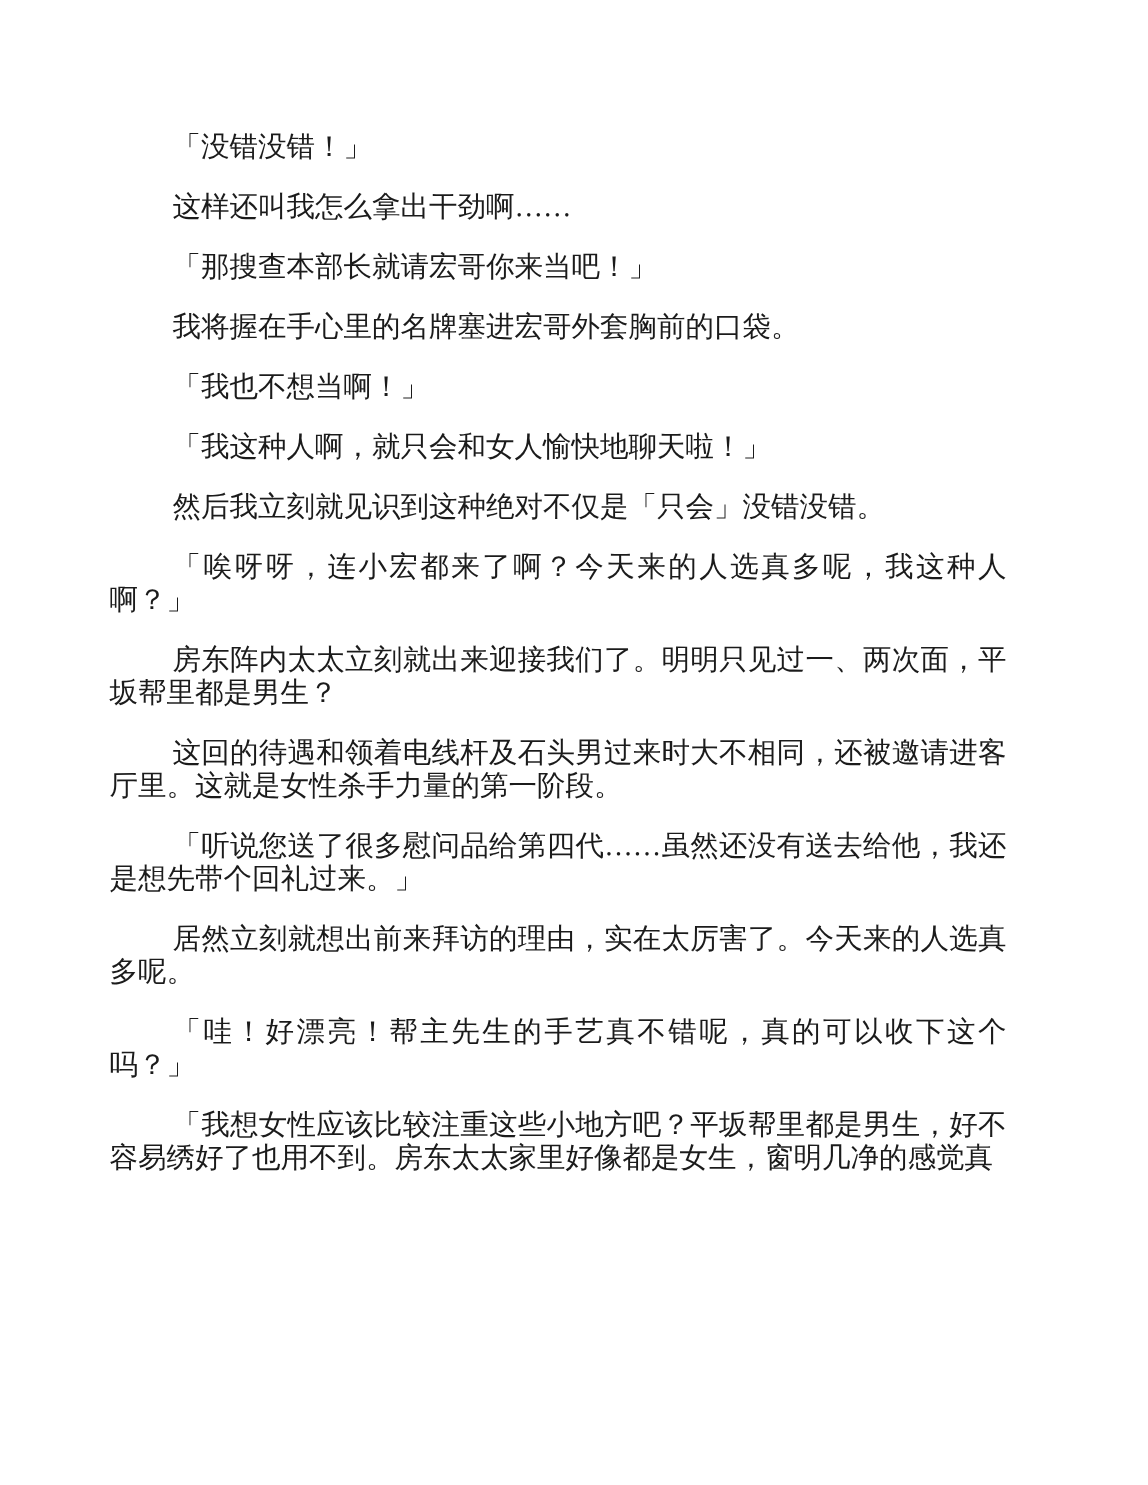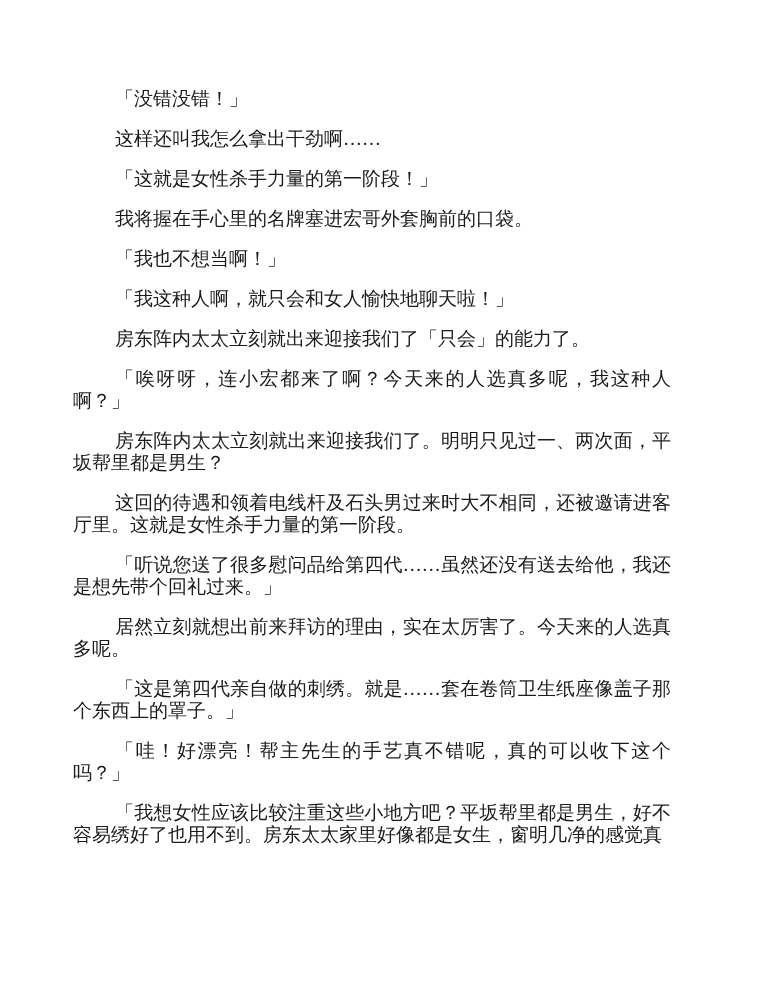--- a/index.html
+++ b/index.html
@@ -43,27 +43,26 @@
     margin-bottom: 0;
   }
 </style>
 </head>
 <body>
 
 <div class="page">
   <div class="text-block">
     <p>「没错没错！」</p>
     <p>这样还叫我怎么拿出干劲啊……</p>
-    <p>「这就是女性杀手力量的第一阶段！」</p>
+    <p>「那搜查本部长就请宏哥你来当吧！」</p>
     <p>我将握在手心里的名牌塞进宏哥外套胸前的口袋。</p>
     <p>「我也不想当啊！」</p>
     <p>「我这种人啊，就只会和女人愉快地聊天啦！」</p>
-    <p>房东阵内太太立刻就出来迎接我们了「只会」的能力了。</p>
+    <p>然后我立刻就见识到这种绝对不仅是「只会」没错没错。</p>
     <p>「唉呀呀，连小宏都来了啊？今天来的人选真多呢，我这种人啊？」</p>
     <p>房东阵内太太立刻就出来迎接我们了。明明只见过一、两次面，平坂帮里都是男生？</p>
     <p>这回的待遇和领着电线杆及石头男过来时大不相同，还被邀请进客厅里。这就是女性杀手力量的第一阶段。</p>
     <p>「听说您送了很多慰问品给第四代……虽然还没有送去给他，我还是想先带个回礼过来。」</p>
     <p>居然立刻就想出前来拜访的理由，实在太厉害了。今天来的人选真多呢。</p>
-    <p>「这是第四代亲自做的刺绣。就是……套在卷筒卫生纸座像盖子那个东西上的罩子。」</p>
     <p>「哇！好漂亮！帮主先生的手艺真不错呢，真的可以收下这个吗？」</p>
     <p>「我想女性应该比较注重这些小地方吧？平坂帮里都是男生，好不容易绣好了也用不到。房东太太家里好像都是女生，窗明几净的感觉真</p>
   </div>
 </div>
 
 </body></html>

